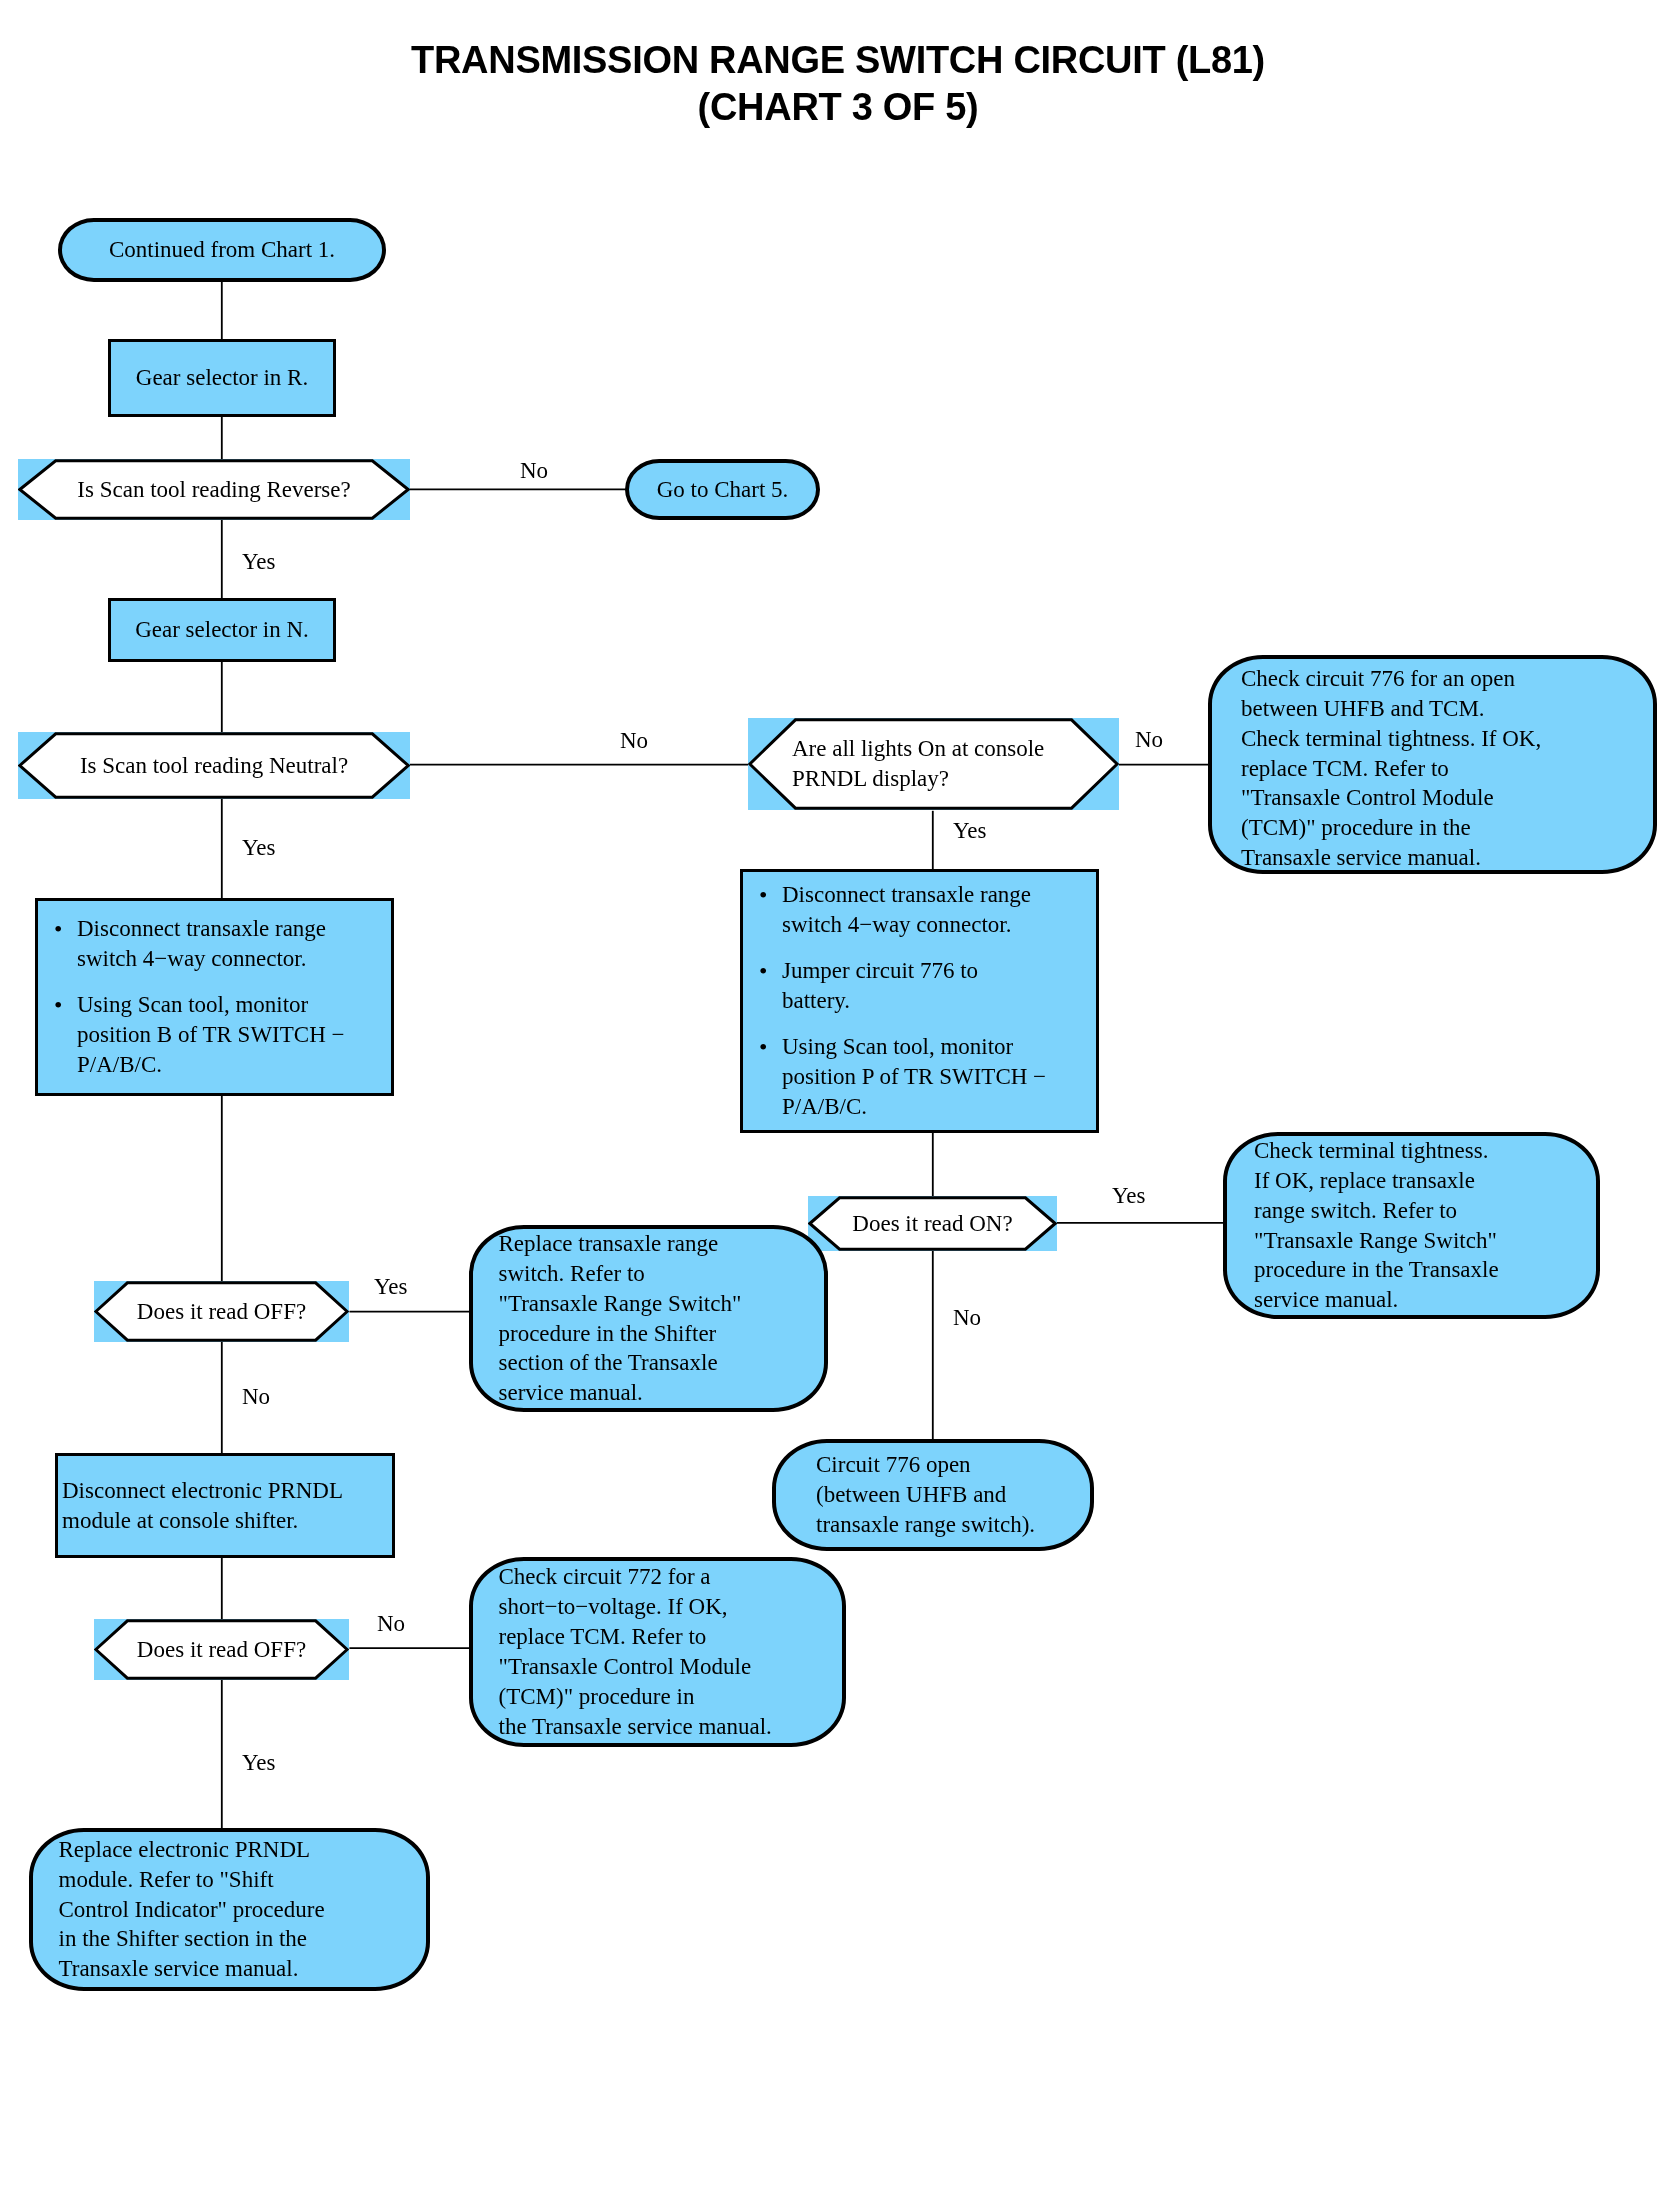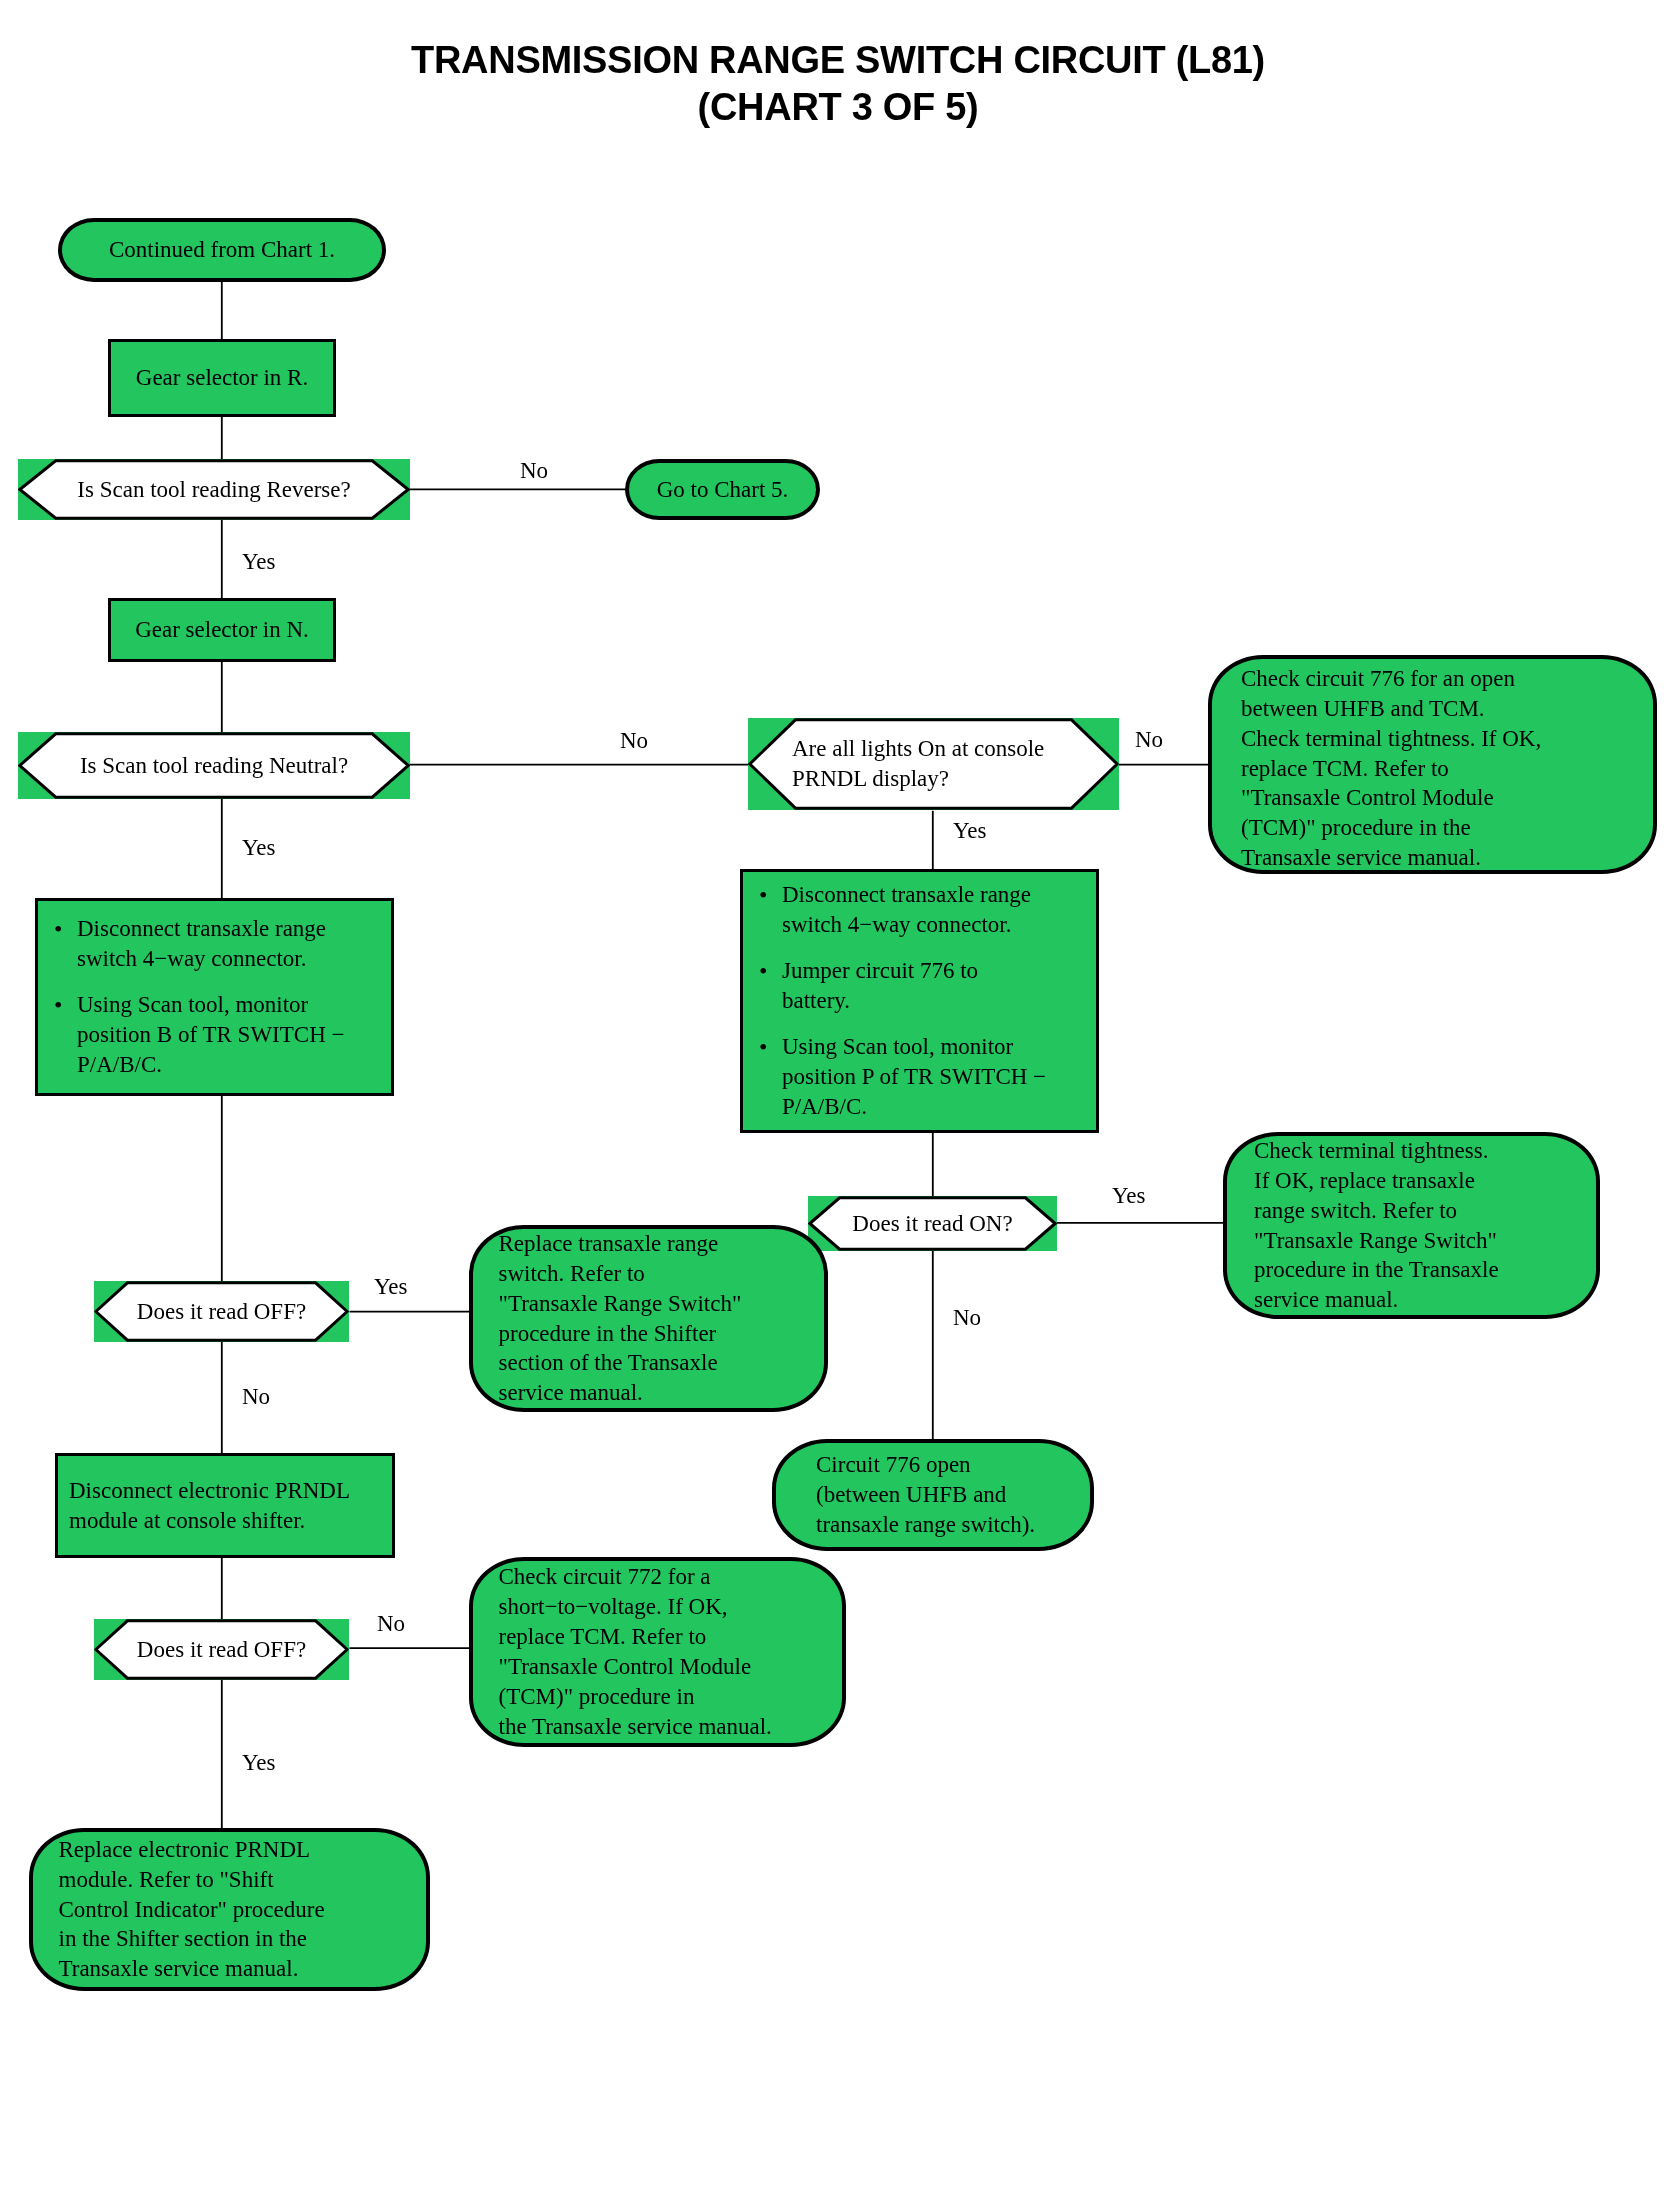--- a/index.html
+++ b/index.html
@@ -39,32 +39,32 @@
   }
   .title-1 { top: 39px; }
   .title-2 { top: 86px; }
 
   
   .node {
     position: absolute;
     box-sizing: border-box;
     display: flex;
     align-items: center;
-    background: #22c55e;
+    background: #7dd3fc;
     font-size: 23px;
     line-height: 1.30;
     font-family: Liberation Serif, serif;
   }
 
   
   .proc {
     border: 3.6px solid #000;
     justify-content: flex-start;
   }
-  .proc .txt { padding: 0 11px; }
+  .proc .txt { padding: 0 4px; }
   .proc.center .txt { width: 100%; text-align: center; padding: 0 6px; }
 
   
   .term {
     border: 4.9px solid #000;
     border-radius: 55px / 49px;
     justify-content: flex-start;
   }
   .term .txt { padding: 0 18px; }
   .term.center .txt { width: 100%; text-align: center; padding: 0 12px; }

